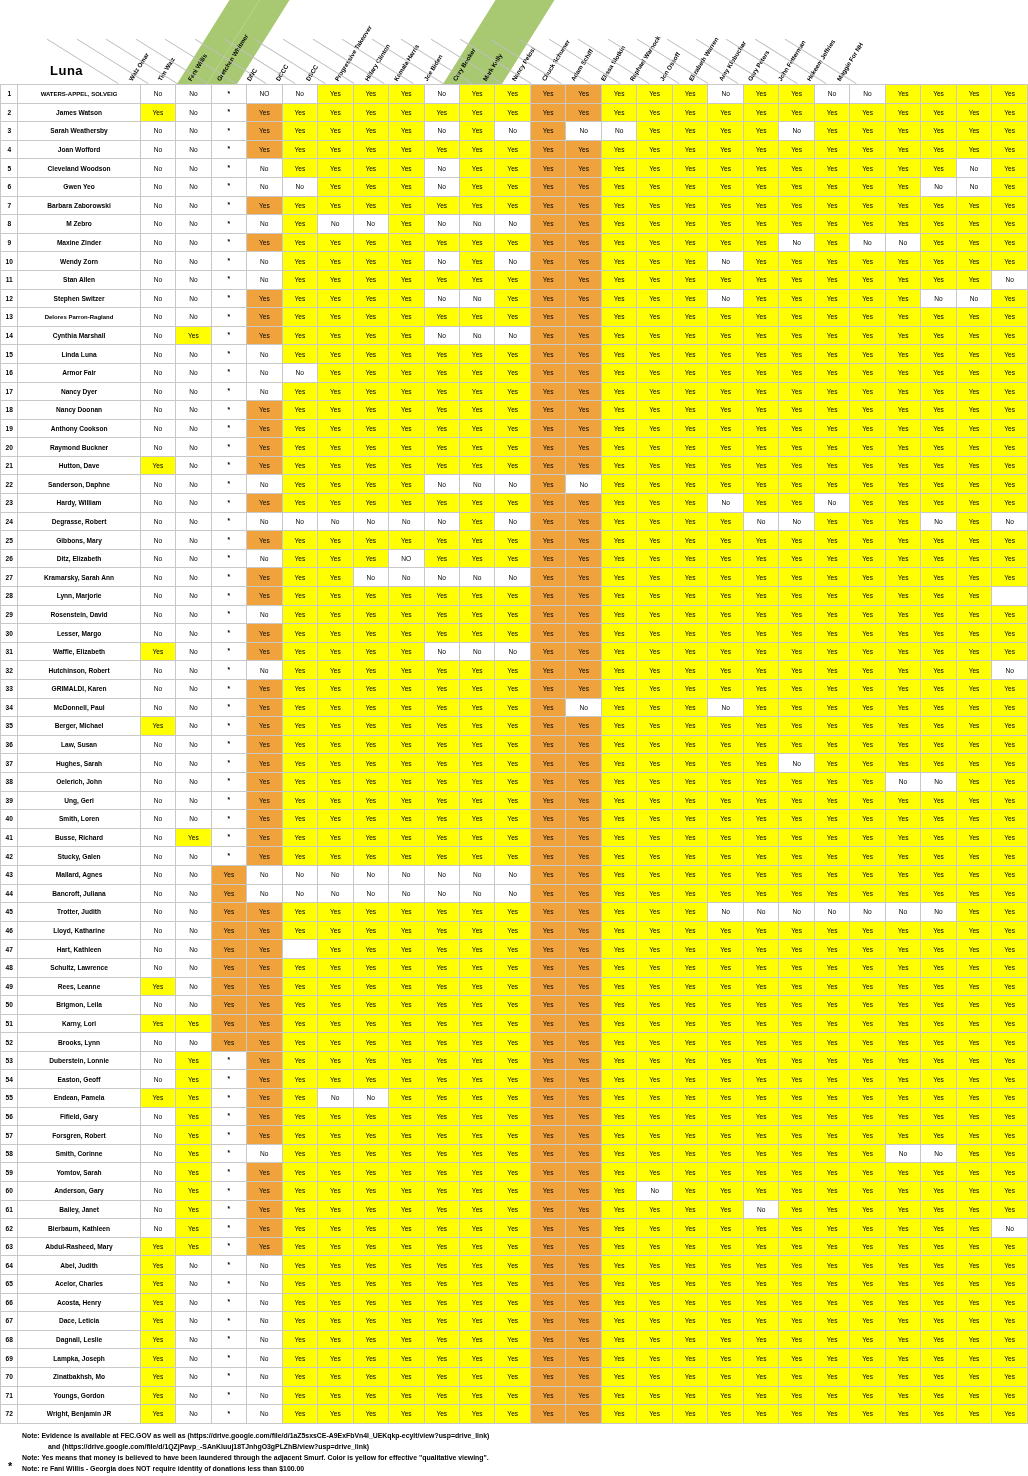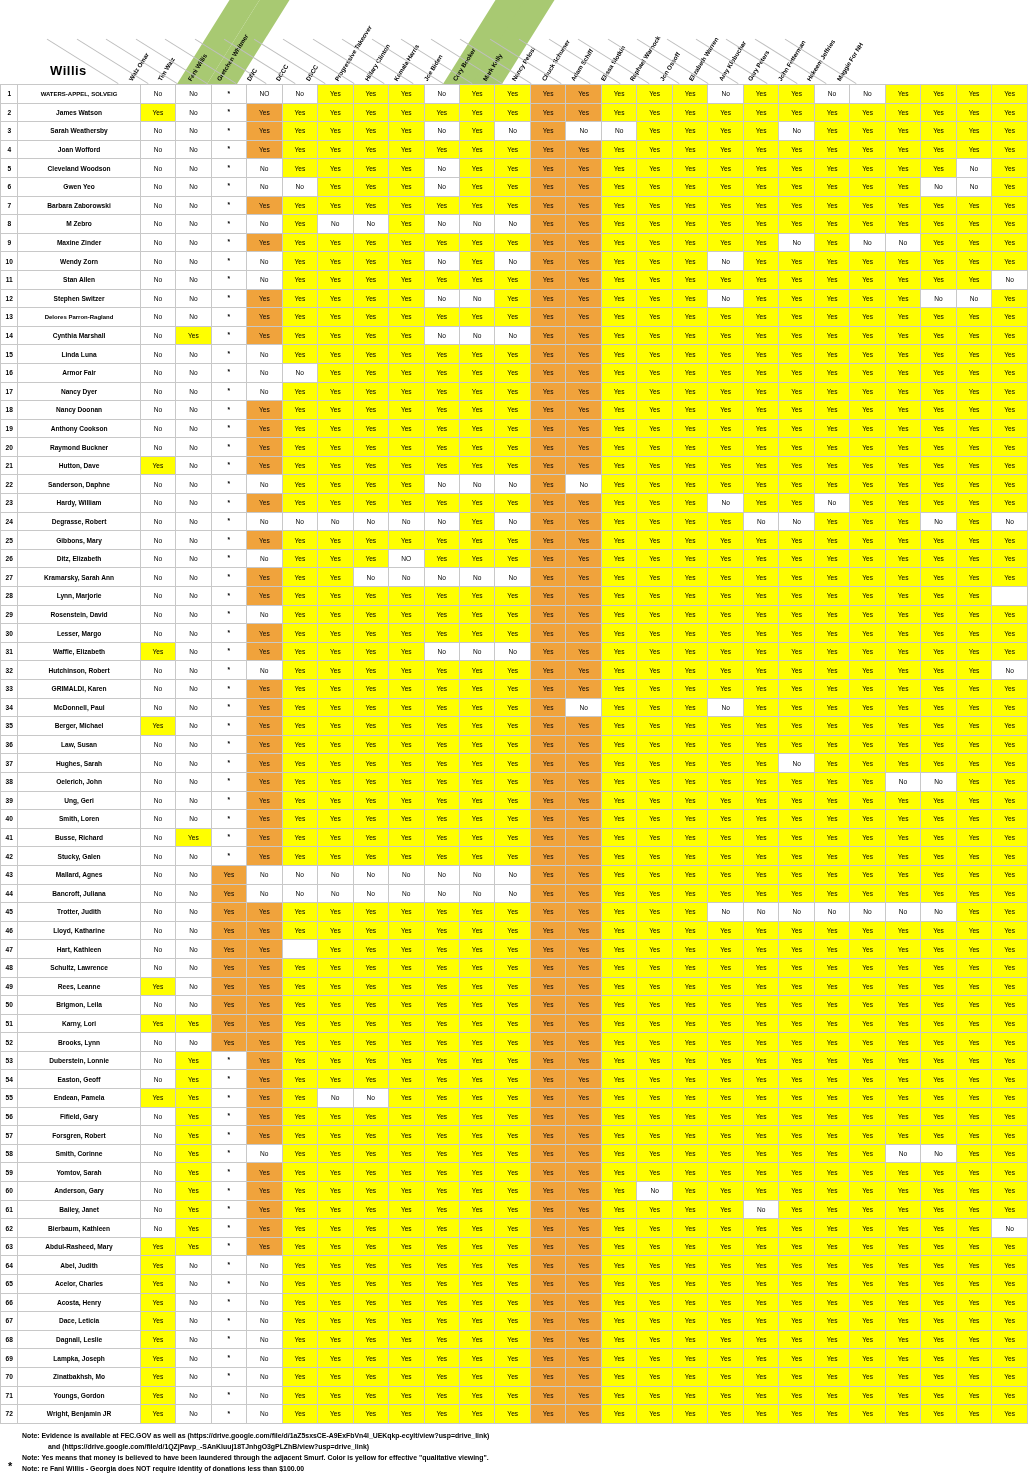--- a/index.html
+++ b/index.html
@@ -33,21 +33,21 @@
   .notes .ind{padding-left:26px;}
   .starnote{position:relative;}
   .starnote .s{position:absolute;left:-14px;top:-2px;font-size:11px;}
 </style>
 </head>
 <body>
 
 <div id="sheet">
 
   <div class="hdr">
-    <div class="title">Willis</div>
+    <div class="title">Luna</div>
     <div class="rot-wrap" id="rotwrap">
         <div class="rotline" style="left: 118px;"></div>
         <div class="rot" style="left: 132.75px;">Walz Omar</div>
         <div class="rotline" style="left: 147.5px;"></div>
         <div class="rot" style="left: 162.25px;">Tim Walz</div>
         <div class="hdrfill" style="left: 177px; width: 29.5px; height: 84px; transform: skewX(-32deg); background: rgb(168, 201, 114);"></div>
         <div class="rotline" style="left: 177px;"></div>
         <div class="rot" style="left: 191.75px;">Fani Willis</div>
         <div class="hdrfill" style="left: 206.5px; width: 29.5px; height: 84px; transform: skewX(-32deg); background: rgb(168, 201, 114);"></div>
         <div class="rotline" style="left: 206.5px;"></div>

